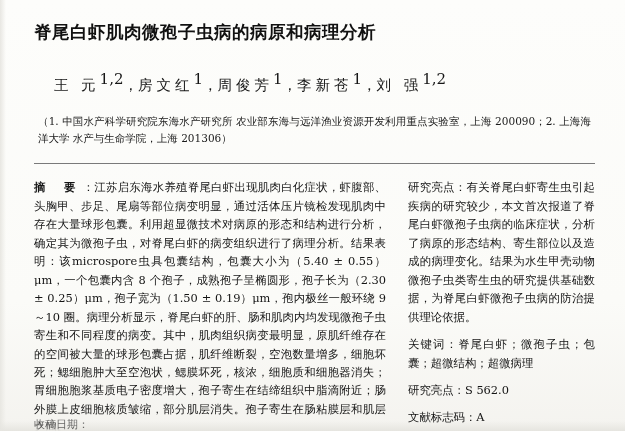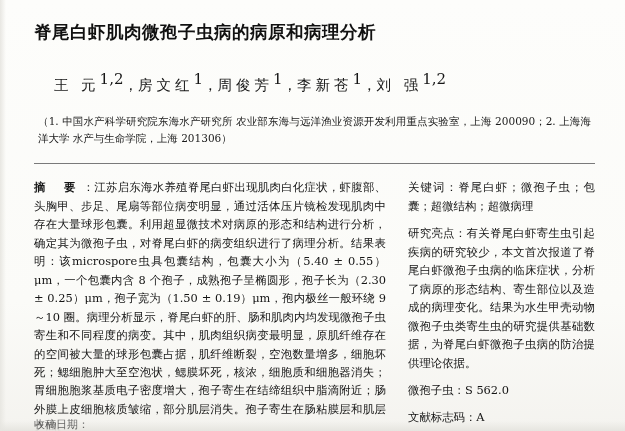--- a/index.html
+++ b/index.html
@@ -152,23 +152,23 @@
   <hr class="rule">
 
   <div class="columns">
 
     <div class="col-left">
       <div class="abstract"><span class="lbl">摘  要</span><span class="lbl-colon">：</span><span>江苏启东海水养殖脊尾白虾出现肌肉白化症状，虾腹部、头胸甲、步足、尾扇等部位病变明显，通过活体压片镜检发现肌肉中存在大量球形包囊。利用超显微技术对病原的形态和结构进行分析，确定其为微孢子虫，对脊尾白虾的病变组织进行了病理分析。结果表明：该microspore虫具包囊结构，包囊大小为（5.40 ± 0.55）μm，一个包囊内含 8 个孢子，成熟孢子呈椭圆形，孢子长为（2.30 ± 0.25）μm，孢子宽为（1.50 ± 0.19）μm，孢内极丝一般环绕 9～10 圈。病理分析显示，脊尾白虾的肝、肠和肌肉内均发现微孢子虫寄生和不同程度的病变。其中，肌肉组织病变最明显，原肌纤维存在的空间被大量的球形包囊占据，肌纤维断裂，空泡数量增多，细胞坏死；鳃细胞肿大至空泡状，鳃膜坏死，核浓，细胞质和细胞器消失；胃细胞胞浆基质电子密度增大，孢子寄生在结缔组织中脂滴附近；肠外膜上皮细胞核质皱缩，部分肌层消失。孢子寄生在肠粘膜层和肌层之间。</span></div>
     </div>
 
     <div class="col-right">
       <div class="meta-block">
+        <p>研究亮点：有关脊尾白虾寄生虫引起疾病的研究较少，本文首次报道了脊尾白虾微孢子虫病的临床症状，分析了病原的形态结构、寄生部位以及造成的病理变化。结果为水生甲壳动物微孢子虫类寄生虫的研究提供基础数据，为脊尾白虾微孢子虫病的防治提供理论依据。</p>
         <p><span>关键词</span><span>：</span><span>脊尾白虾；微孢子虫；包囊；超微结构；超微病理</span></p>
-        <p>研究亮点：有关脊尾白虾寄生虫引起疾病的研究较少，本文首次报道了脊尾白虾微孢子虫病的临床症状，分析了病原的形态结构、寄生部位以及造成的病理变化。结果为水生甲壳动物微孢子虫类寄生虫的研究提供基础数据，为脊尾白虾微孢子虫病的防治提供理论依据。</p>
-        <p><span>微孢子虫</span><span>：</span><span>S 562.0</span></p>
+        <p><span>研究亮点</span><span>：</span><span>S 562.0</span></p>
         <p><span>文献标志码</span><span>：</span><span>A</span></p>
       </div>
     </div>
 
   </div>
 
   <div class="footer-peek">收稿日期：</div>
 
 </div>
 

